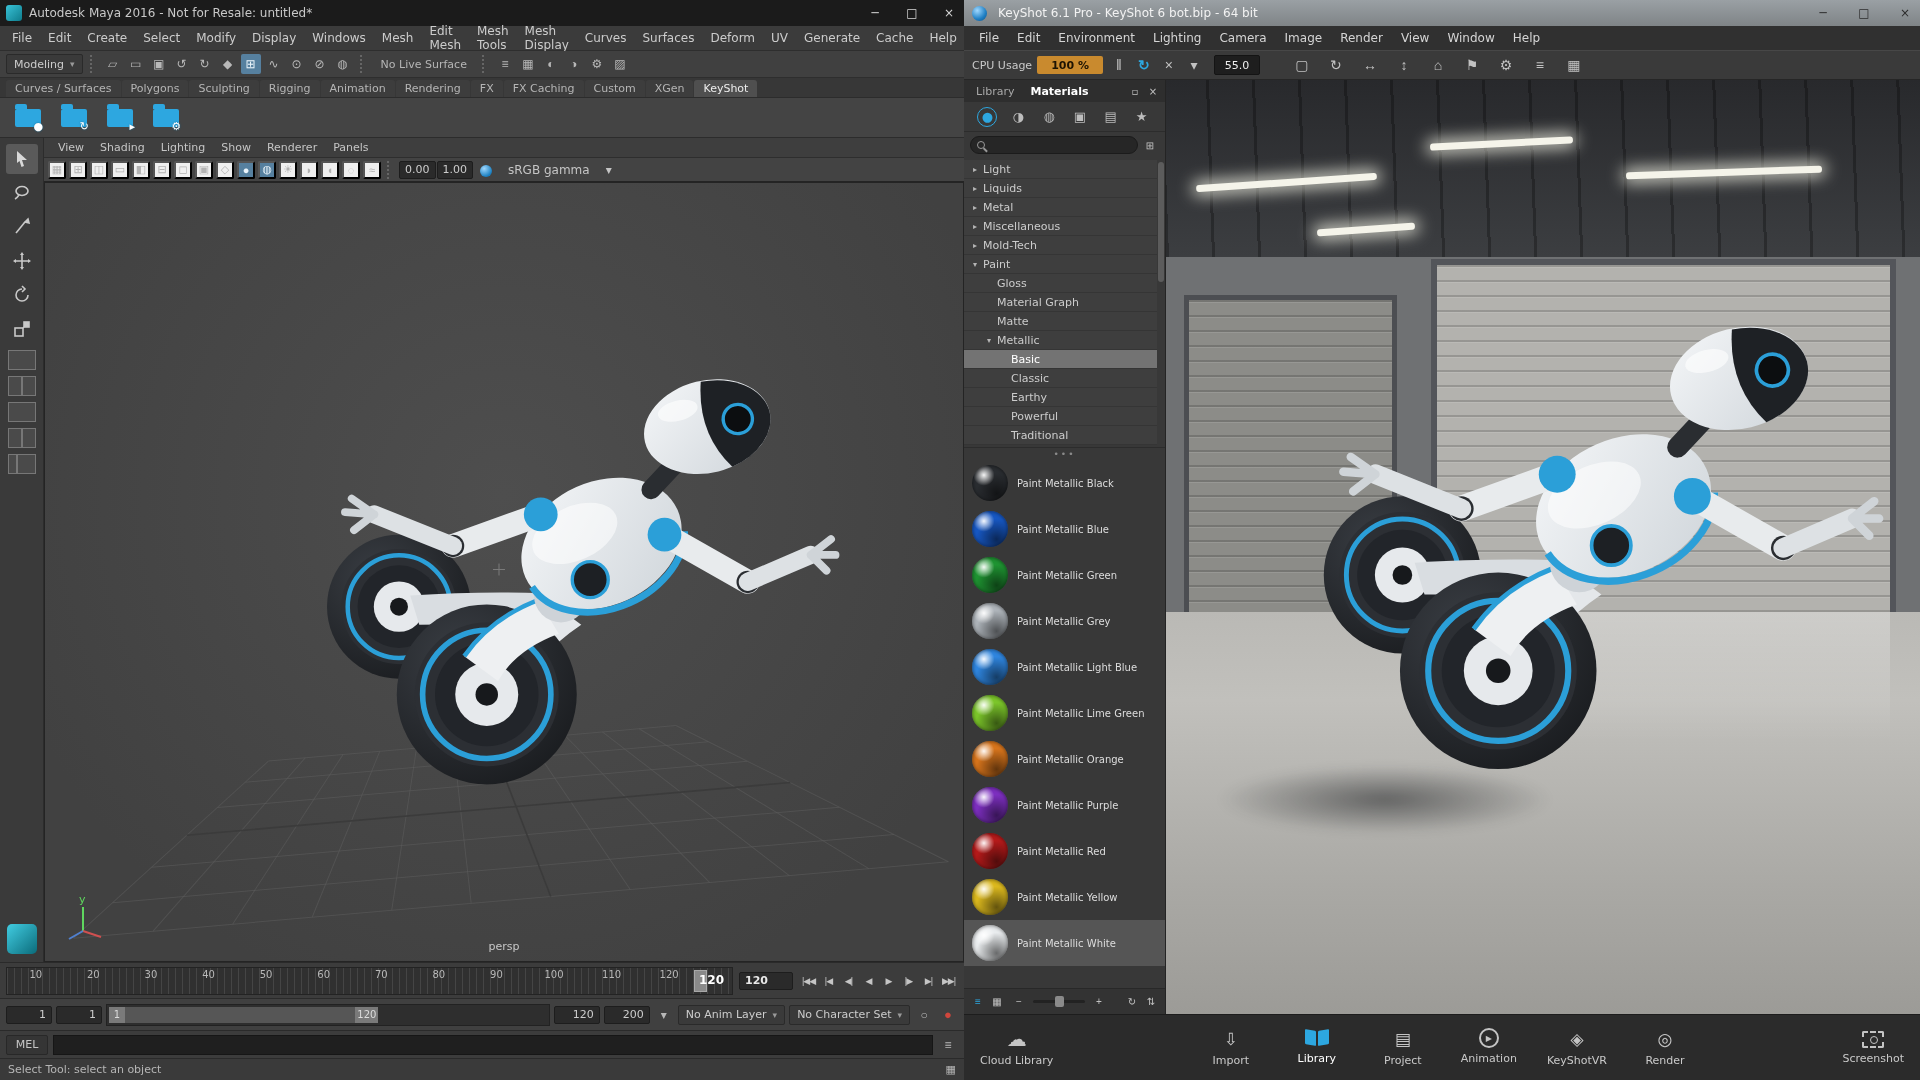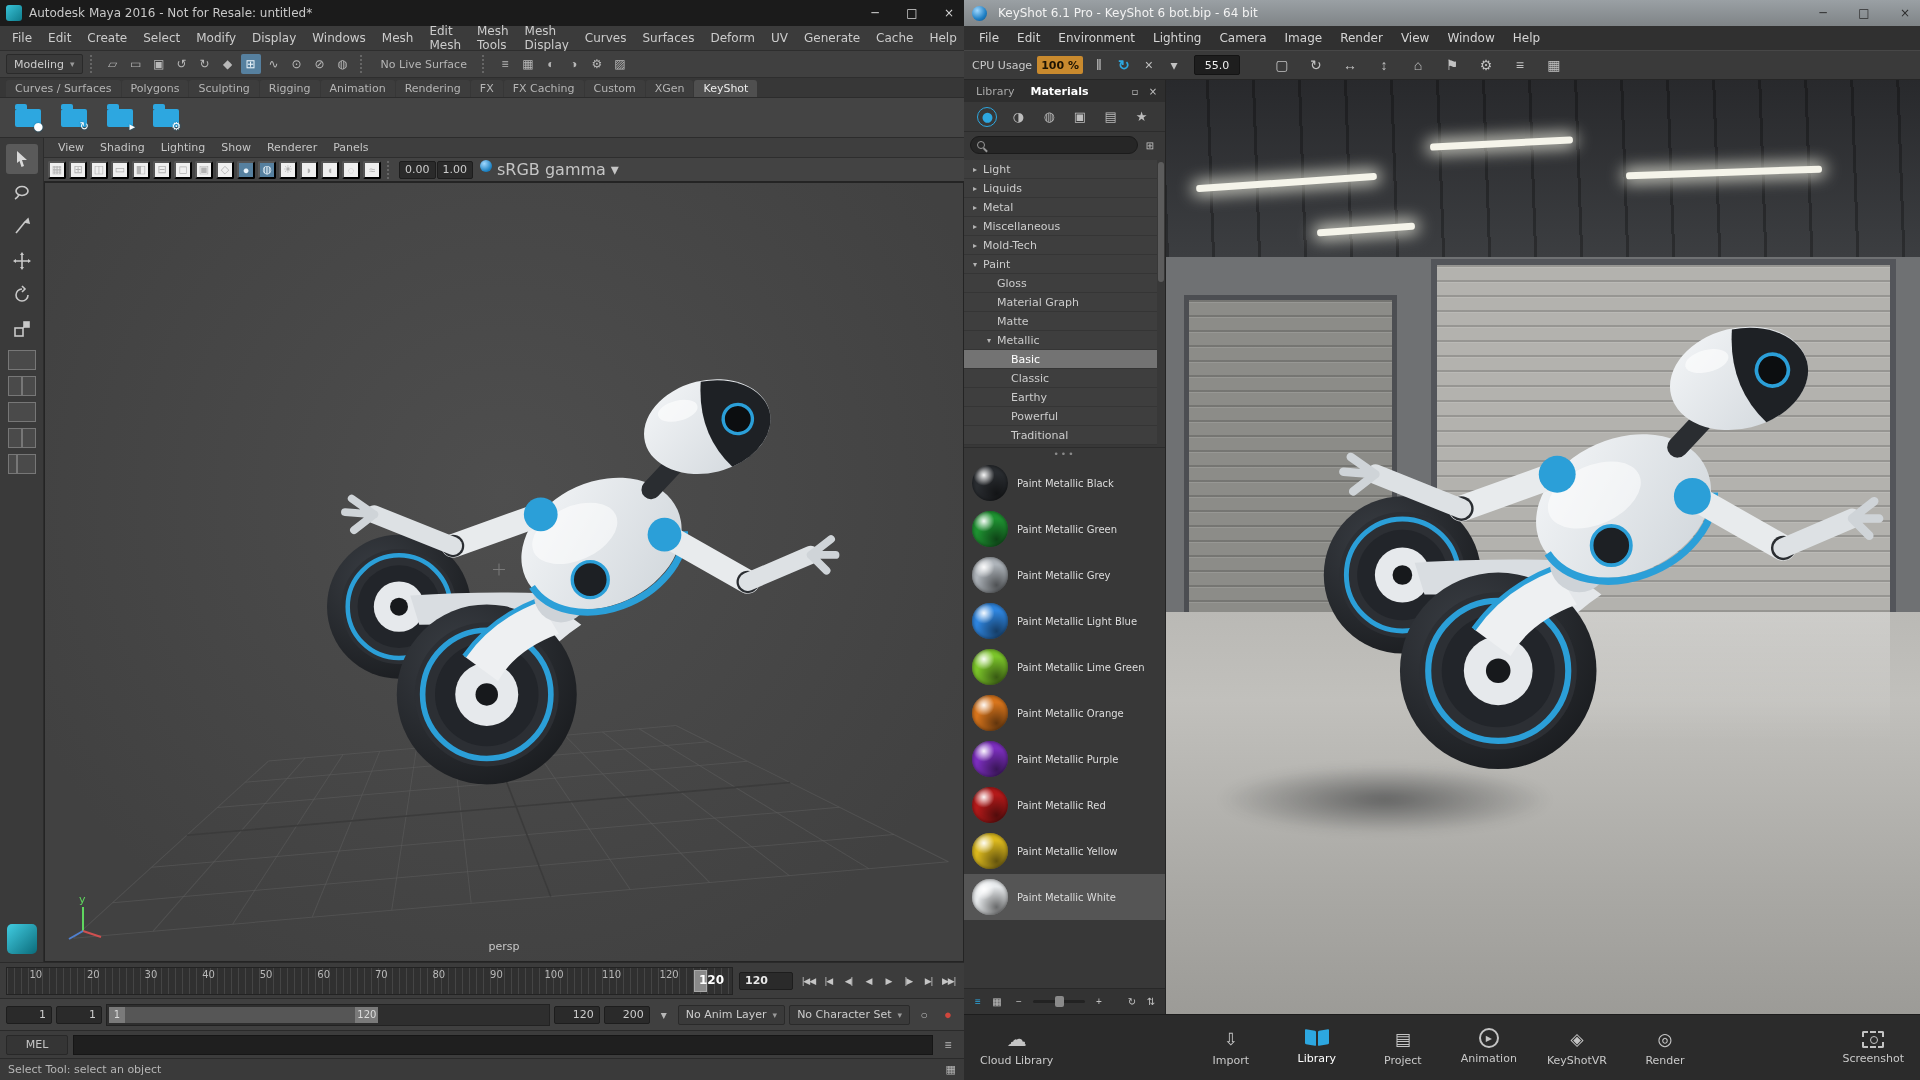--- a/index.html
+++ b/index.html
@@ -44,21 +44,21 @@
 .toolbox-spacer{flex:1}
 .maya-corner-logo{width:30px;height:30px;border-radius:5px;background:linear-gradient(135deg,#41cde2,#0b6b7a);margin-bottom:8px}
 .m-viewportwrap{flex:1;display:flex;flex-direction:column;min-width:0}
 .m-panelmenu{height:20px;background:#3e3e3e;display:flex;align-items:center;padding:0 6px;border-bottom:1px solid #2e2e2e}
 .m-panelmenu .menu-item{padding:0 8px;color:#c5c5c5;font-size:11px}
 .m-paneltoolbar{height:24px;background:#434343;display:flex;align-items:center;padding:0 4px;gap:1px;border-bottom:1px solid #242424}
 .ptb-icon{min-width:18px;height:18px;display:flex;align-items:center;justify-content:center;color:#b2b2b2;font-size:11px;border-radius:2px}
 .ptb-icon.active{background:#56809f;color:#eaf4fb}
 .mfield{background:#2a2a2a;color:#cccccc;border:1px solid #1d1d1d;height:18px;padding:0 5px;font-size:11px;display:flex;align-items:center;border-radius:2px}
 .w40{width:46px;justify-content:flex-end}
-.gamma{display:flex;align-items:flex-start;gap:5px;margin-left:6px;color:#c5c5c5;font-size:16px;white-space:nowrap}
+.gamma{display:flex;align-items:flex-end;gap:16px;margin-left:6px;color:#c5c5c5;font-size:12px;white-space:nowrap}
 .gdot{width:12px;height:12px;border-radius:50%;background:radial-gradient(circle at 35% 30%,#9fd8ff,#1a7fc0 70%)}
 .m-canvas{position:relative;flex:1;background:radial-gradient(ellipse at 50% 40%,#4e4e4e,#414141 80%);overflow:hidden;border:1px solid #242424}
 .m-robot,.grid-svg{position:absolute}
 .grid-svg{left:0;top:0;width:100%;height:100%}
 .persp-label{position:absolute;left:0;right:0;bottom:8px;text-align:center;color:#c8c8c8;font-size:11px}
 .axis-gizmo{position:absolute;left:18px;bottom:18px}
 .axis-gizmo text{fill:#5fd75f;font-size:11px;font-family:"DejaVu Sans",sans-serif}
 .m-timeline{height:36px;background:#3c3c3c;display:flex;align-items:center;padding:0 6px;gap:6px;border-top:1px solid #2a2a2a}
 .m-track{flex:1;height:28px;background:#303030;border:1px solid #232323;position:relative;background-image:repeating-linear-gradient(90deg,rgba(255,255,255,.10) 0 1px,transparent 1px 7px)}
 .ticknums{position:absolute;left:0;right:34px;top:1px;display:flex}
@@ -67,35 +67,35 @@
 .tcur{position:absolute;right:1.1%;top:5px;color:#fff;font-weight:bold;font-size:12px}
 .tfield{width:54px;font-weight:bold;color:#e8e8e8}
 .m-playback{display:flex;gap:1px}
 .pbtn{min-width:19px;height:20px;border:none;background:transparent;color:#c5c5c5;font-size:9px;display:flex;align-items:center;justify-content:center;letter-spacing:-1px}
 .m-range{height:32px;background:#404040;display:flex;align-items:center;padding:0 6px;gap:4px;border-top:1px solid #2a2a2a}
 .rtrack{flex:1;background:#2e2e2e;border:1px solid #222;height:22px;position:relative}
 .rinner{position:absolute;left:2px;top:2px;bottom:2px;width:61%;background:#565656;display:flex;justify-content:space-between;align-items:center}
 .rhandle{background:#7a7a7a;height:100%;min-width:16px;display:flex;align-items:center;justify-content:center;color:#dcdcdc;font-size:10px;padding:0 2px}
 .keyred{color:#d0463c;font-size:13px}
 .m-mel{height:28px;background:#3c3c3c;display:flex;align-items:center;padding:0 6px;gap:5px;border-top:1px solid #2a2a2a}
-.mel-label{width:62px;height:20px;background:#353535;border:1px solid #282828;color:#c5c5c5;font-size:11px;display:flex;align-items:center;justify-content:center;border-radius:2px}
+.mel-label{width:42px;height:20px;background:#353535;border:1px solid #282828;color:#c5c5c5;font-size:11px;display:flex;align-items:center;justify-content:center;border-radius:2px}
 .mel-input{flex:1;height:20px;background:#1f1f1f;border:1px solid #161616;color:#ddd;font-size:11px;padding:0 6px;font-family:"DejaVu Sans Mono",monospace}
 .m-help{height:22px;background:#3a3a3a;display:flex;align-items:center;justify-content:space-between;padding:0 8px;color:#b5b5b5;font-size:11px;border-top:1px solid #2a2a2a}
 
 
 .keyshot{width:956px;height:1080px;display:flex;flex-direction:column;background:#383838}
 .k-title{height:26px;background:linear-gradient(#9aa0a4,#7f8487);display:flex;align-items:center;padding-left:8px;gap:11px;color:#f2f2f2}
 .k-logo{width:15px;height:15px;border-radius:50%;background:radial-gradient(circle at 35% 30%,#9fd8ff,#1f7fc4 60%,#0d4f85);flex:none}
 .k-title .spacer{flex:1}
 .k-title .winbtn{color:#2c2c2c}
 .k-menubar{height:24px;background:#303030;display:flex;align-items:center;padding:0 6px}
 .k-menubar .menu-item{padding:0 9px;color:#d5d5d5;font-size:12px}
 .k-toolbar{height:30px;background:#3a3a3a;display:flex;align-items:center;padding:0 8px;gap:5px;border-top:1px solid #474747;border-bottom:1px solid #262626}
 .k-lb{color:#c9c9c9;font-size:11px;white-space:nowrap}
-.cpu-badge{background:#c98a2e;color:#1d1302;font-size:11px;font-weight:bold;height:18px;display:flex;align-items:center;padding:0 4px;border-radius:2px}
+.cpu-badge{background:#c98a2e;color:#1d1302;font-size:11px;font-weight:bold;height:18px;display:flex;align-items:center;padding:0 14px;border-radius:2px}
 .kicons{display:flex;align-items:center;gap:3px}
 .kbtn{min-width:22px;height:22px;border:none;background:transparent;color:#c2c2c2;font-size:14px;display:flex;align-items:center;justify-content:center;border-radius:3px}
 .kbtn.active{color:#2da7e0;font-weight:bold}
 .kbtn.sm{min-width:16px;font-size:10px}
 .kfield{width:46px;height:20px;background:#1e1e1e;border:1px solid #141414;color:#eee;font-size:11px;display:flex;align-items:center;justify-content:center;border-radius:2px;margin-left:4px}
 .k-toolbar .grow{margin-left:26px;gap:12px}
 .k-main{flex:1;display:flex;min-height:0}
 .k-library{width:202px;background:#383838;display:flex;flex-direction:column;border-right:1px solid #242424}
 .k-libtabs{height:22px;background:#2e2e2e;display:flex;align-items:center;padding:0 4px;gap:2px}
 .ktabs{display:flex;flex:1}
@@ -817,20 +817,24 @@
 
         <div class="splitter" data-name="panel-splitter">•••</div>
 
         <div class="mat-list" data-name="material-list">
 
             <div class="mat-row" data-name="material-item" style="--c: #2a2d31;">
               <span class="sphere" data-name="material-sphere-icon"></span>
               <span class="mat-label">Paint Metallic Black</span>
             </div>
 
+            <div class="mat-row" data-name="material-item" style="--c: #1758c4;">
+              <span class="sphere" data-name="material-sphere-icon"></span>
+              <span class="mat-label">Paint Metallic Blue</span>
+            </div>
 
             <div class="mat-row" data-name="material-item" style="--c: #1f9432;">
               <span class="sphere" data-name="material-sphere-icon"></span>
               <span class="mat-label">Paint Metallic Green</span>
             </div>
 
             <div class="mat-row" data-name="material-item" style="--c: #aeb4ba;">
               <span class="sphere" data-name="material-sphere-icon"></span>
               <span class="mat-label">Paint Metallic Grey</span>
             </div>

